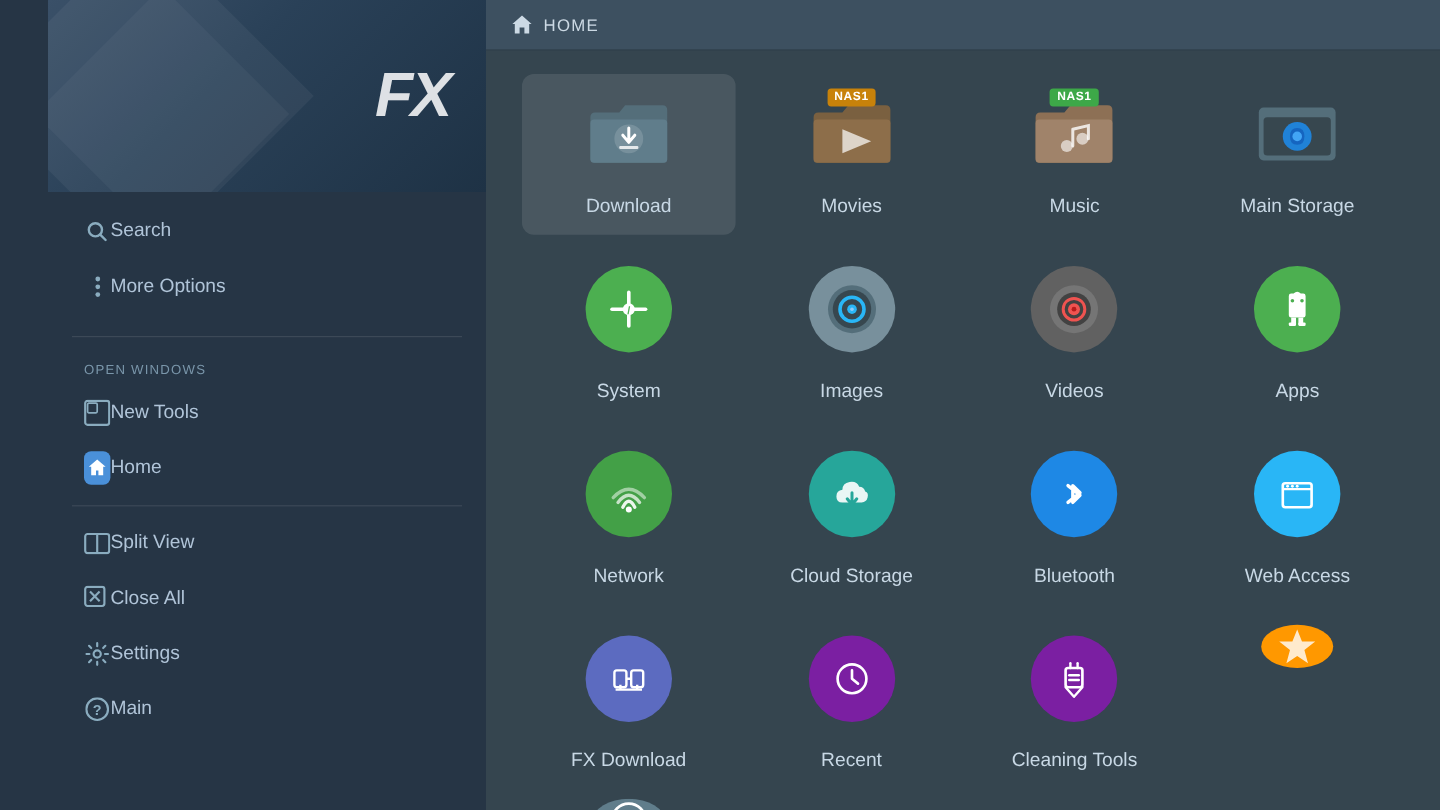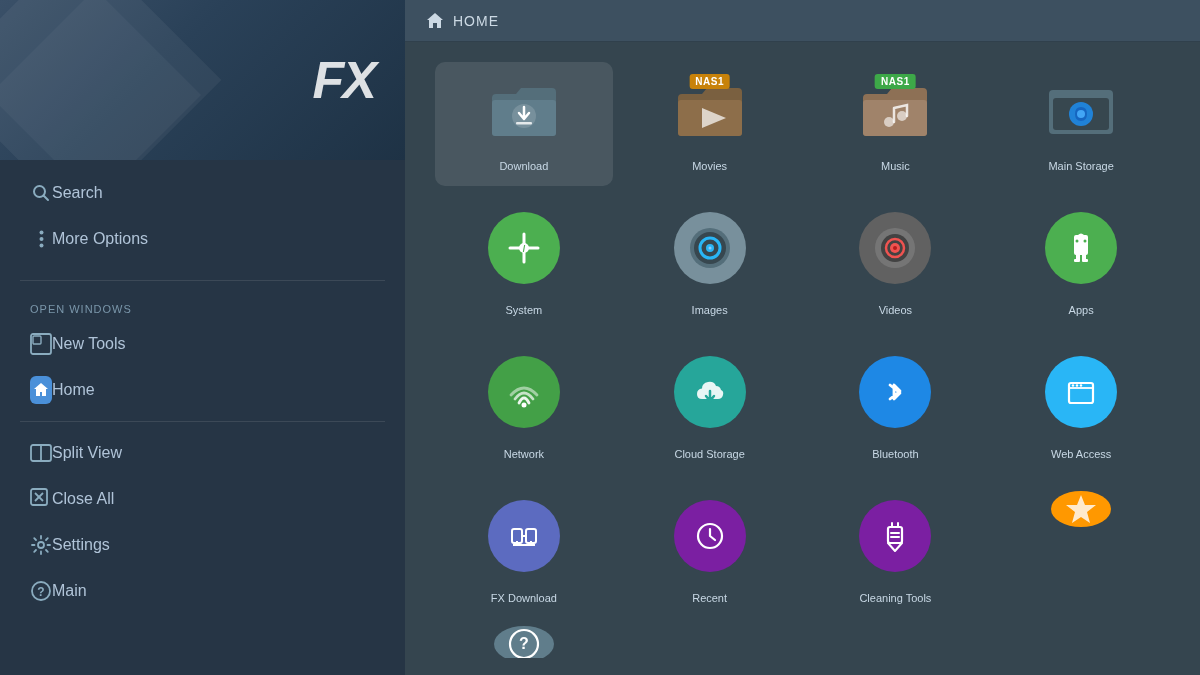--- a/index.html
+++ b/index.html
@@ -14,20 +14,21 @@
 
     
     .sidebar {
       width: 405px;
       height: 675px;
       background: #263545;
       display: flex;
       flex-direction: column;
       position: relative;
       flex-shrink: 0;
+      padding-left: 40px;
     }
 
     .sidebar-logo {
       height: 160px;
       background: linear-gradient(135deg, #3a5068 0%, #2a4158 40%, #1e3245 100%);
       display: flex;
       align-items: center;
       justify-content: flex-end;
       padding-right: 30px;
       position: relative;
@@ -147,32 +148,33 @@
     }
 
     .grid-item {
       display: flex;
       flex-direction: column;
       align-items: center;
       justify-content: center;
       padding: 18px 10px 14px;
       border-radius: 10px;
       cursor: pointer;
-      gap: 20px;
+      gap: 0;
       transition: background 0.15s;
     }
 
     .grid-item.selected {
       background: rgba(255,255,255,0.1);
     }
 
     .grid-item-label {
       color: #c8d8e5;
-      font-size: 11px;
+      font-size: 16px;
       text-align: center;
+      margin-top: 24px;
     }
 
     
     .icon-circle {
       width: 72px;
       height: 72px;
       border-radius: 50%;
       display: flex;
       align-items: center;
       justify-content: center;

